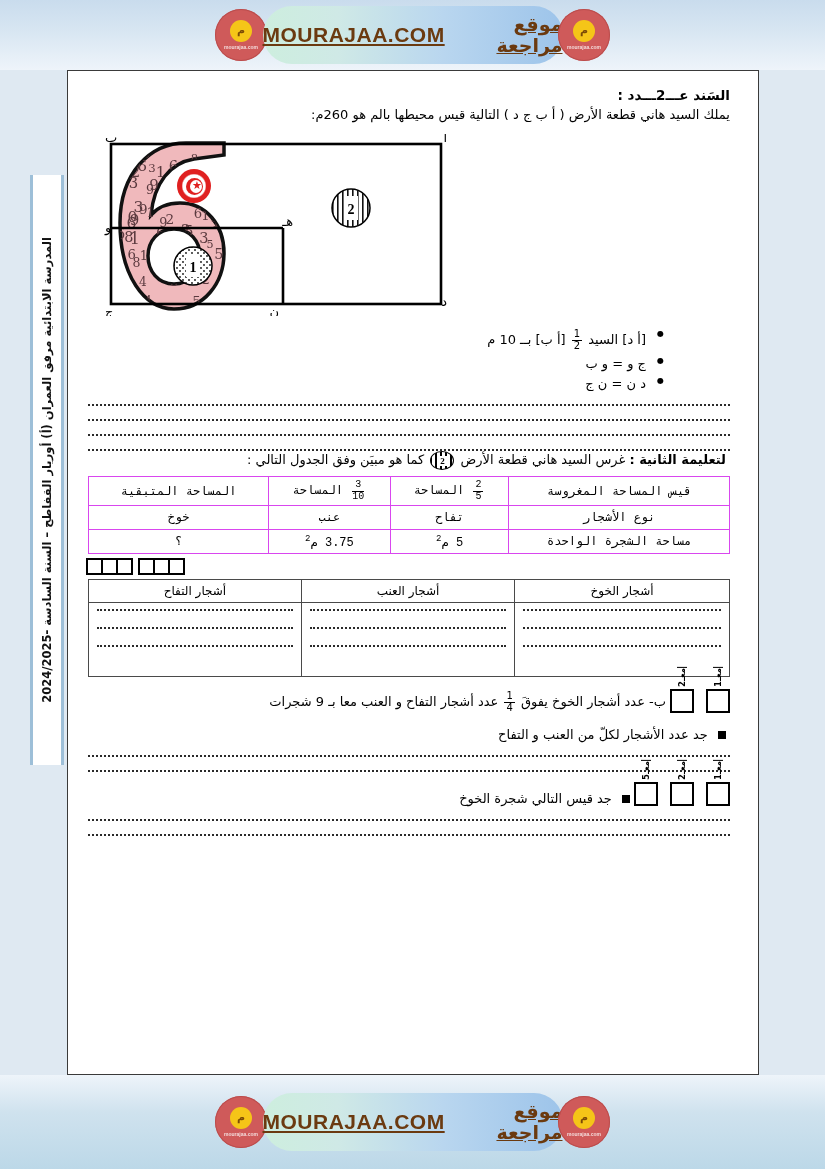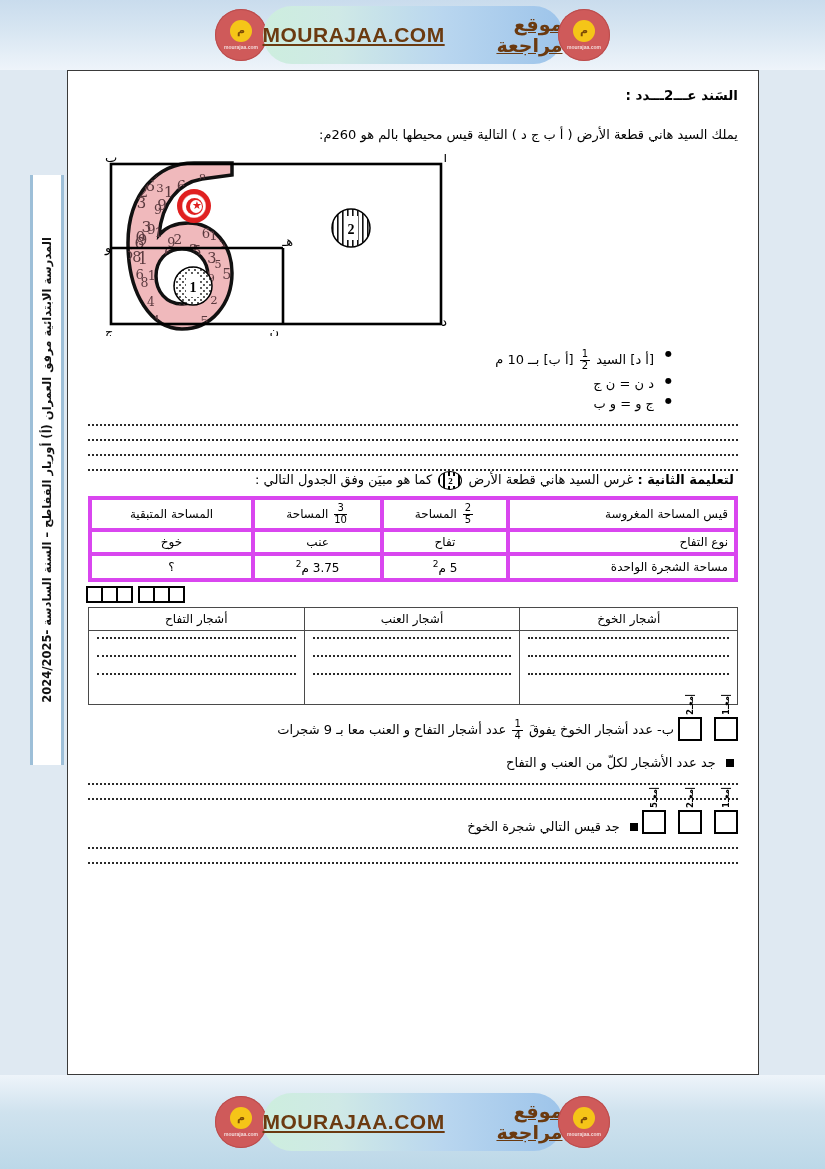--- a/index.html
+++ b/index.html
@@ -57,39 +57,39 @@
   }
   .logo-cap { font-size: 5px; color: #f3dada; margin-top: 2px; line-height: 1.25; text-align:center;
     font-family: "Liberation Sans", sans-serif; font-weight: bold; }
 
   
   .sheet {
     position: absolute; left: 67px; top: 70px;
     width: 692px; height: 1005px;
     background: #fff; border: 1px solid #3a3a3a;
   }
-  .sheet-inner { position: absolute; inset: 0; padding: 16px 20px 0 20px; }
+  .sheet-inner { position: absolute; inset: 0; padding: 16px 28px 0 20px; }
 
   
   .vstrip {
     position: absolute; left: 30px; top: 175px;
     width: 34px; height: 590px;
     display: flex; align-items: center; justify-content: center;
     background: #fff; border-left: 3px solid #9dbfd8; border-right: 3px solid #9dbfd8;
   }
   .vstrip span {
     writing-mode: vertical-rl; transform: rotate(180deg);
     font-family: "DejaVu Sans", sans-serif; font-size: 11.5px;
     white-space: nowrap; color: #111; font-weight: 600;
   }
 
   
   .ar { font-family: "DejaVu Sans", sans-serif; direction: rtl; }
   .title-line { font-size: 13.5px; font-weight: bold; text-align: right; }
-  .body-line { font-size: 13px; text-align: right; margin-top: 24px; }
+  .body-line { font-size: 13px; text-align: right; margin-top: 4px; }
 
   .dotline {
     border-bottom: 2px dotted #2a2a2a; height: 0; margin: 13px 0 0 0;
   }
 
   
   .figure-row { position: relative; height: 195px; margin-top: 8px; }
 
   
   .big6 { position: absolute; right: 492px; top: 5px; width: 140px; height: 180px; }
@@ -157,24 +157,24 @@
   }
   .tok.striped span, .tok span {
     position: relative; background: #fff; padding: 0 2px; font-weight: bold;
     font-family: "Liberation Serif", serif;
   }
 
   
   table.grid { width: 100%; border-collapse: collapse; margin-top: 6px;
     font-family: "DejaVu Sans", sans-serif; font-size: 12px; }
   table.grid td, table.grid th {
-    border: 4px solid #d946ef; padding: 3px 6px; text-align: center;
-    font-weight: normal; height: 24px;
-  }
-  table.grid td.hd { text-align: right; }
+    border: 1px solid #d946ef; padding: 3px 6px; text-align: center;
+    font-weight: normal; height: 24px; font-family: Liberation Mono, monospace;
+  }
+  table.grid td.hd { }
   .sup { font-size: 9px; vertical-align: super; }
 
   
   .boxstrip { display: flex; gap: 7px; direction: ltr; margin-top: 4px; }
   .boxstrip .grp { display: flex; }
   .boxstrip .cell { width: 17px; height: 17px; border: 2px solid #000; margin-left: -2px; background:#fff; }
 
   
   table.ans { width: 100%; border-collapse: collapse; margin-top: 4px;
     font-family: "DejaVu Sans", sans-serif; font-size: 12px; }
@@ -349,22 +349,22 @@
 
   <ul class="bullets ar">
     <li>
       <span>[أ د]  السيد</span>
       <span class="frac">
         <span class="n">1</span>
         <span>2</span>
       </span>
       <span>[أ ب]  بــ 10 م</span>
     </li>
+    <li>ج و = و ب</li>
     <li>د ن = ن ج</li>
-    <li>ج و = و ب</li>
   </ul>
 
 
   <div class="dotline"></div>
   <div class="dotline"></div>
   <div class="dotline"></div>
   <div class="dotline"></div>
 
   <div class="instr-text ar" style="margin-top:0;">
     <b>لتعليمة الثانية :</b>
@@ -389,21 +389,21 @@
       <td class="ar">
         <span class="frac">
           <span class="n">3</span>
           <span>10</span>
         </span>
         <span>المساحة</span>
       </td>
       <td class="ar">المساحة المتبقية</td>
     </tr>
     <tr>
-      <td class="hd ar">نوع التفاح</td>
+      <td class="hd ar">نوع الأشجار</td>
       <td class="ar">تفاح</td>
       <td class="ar">عنب</td>
       <td class="ar">خوخ</td>
     </tr>
     <tr>
       <td class="hd ar">مساحة الشجرة الواحدة</td>
       <td class="ar">
         <span>5 م</span><span class="sup">2</span>
       </td>
       <td class="ar">

